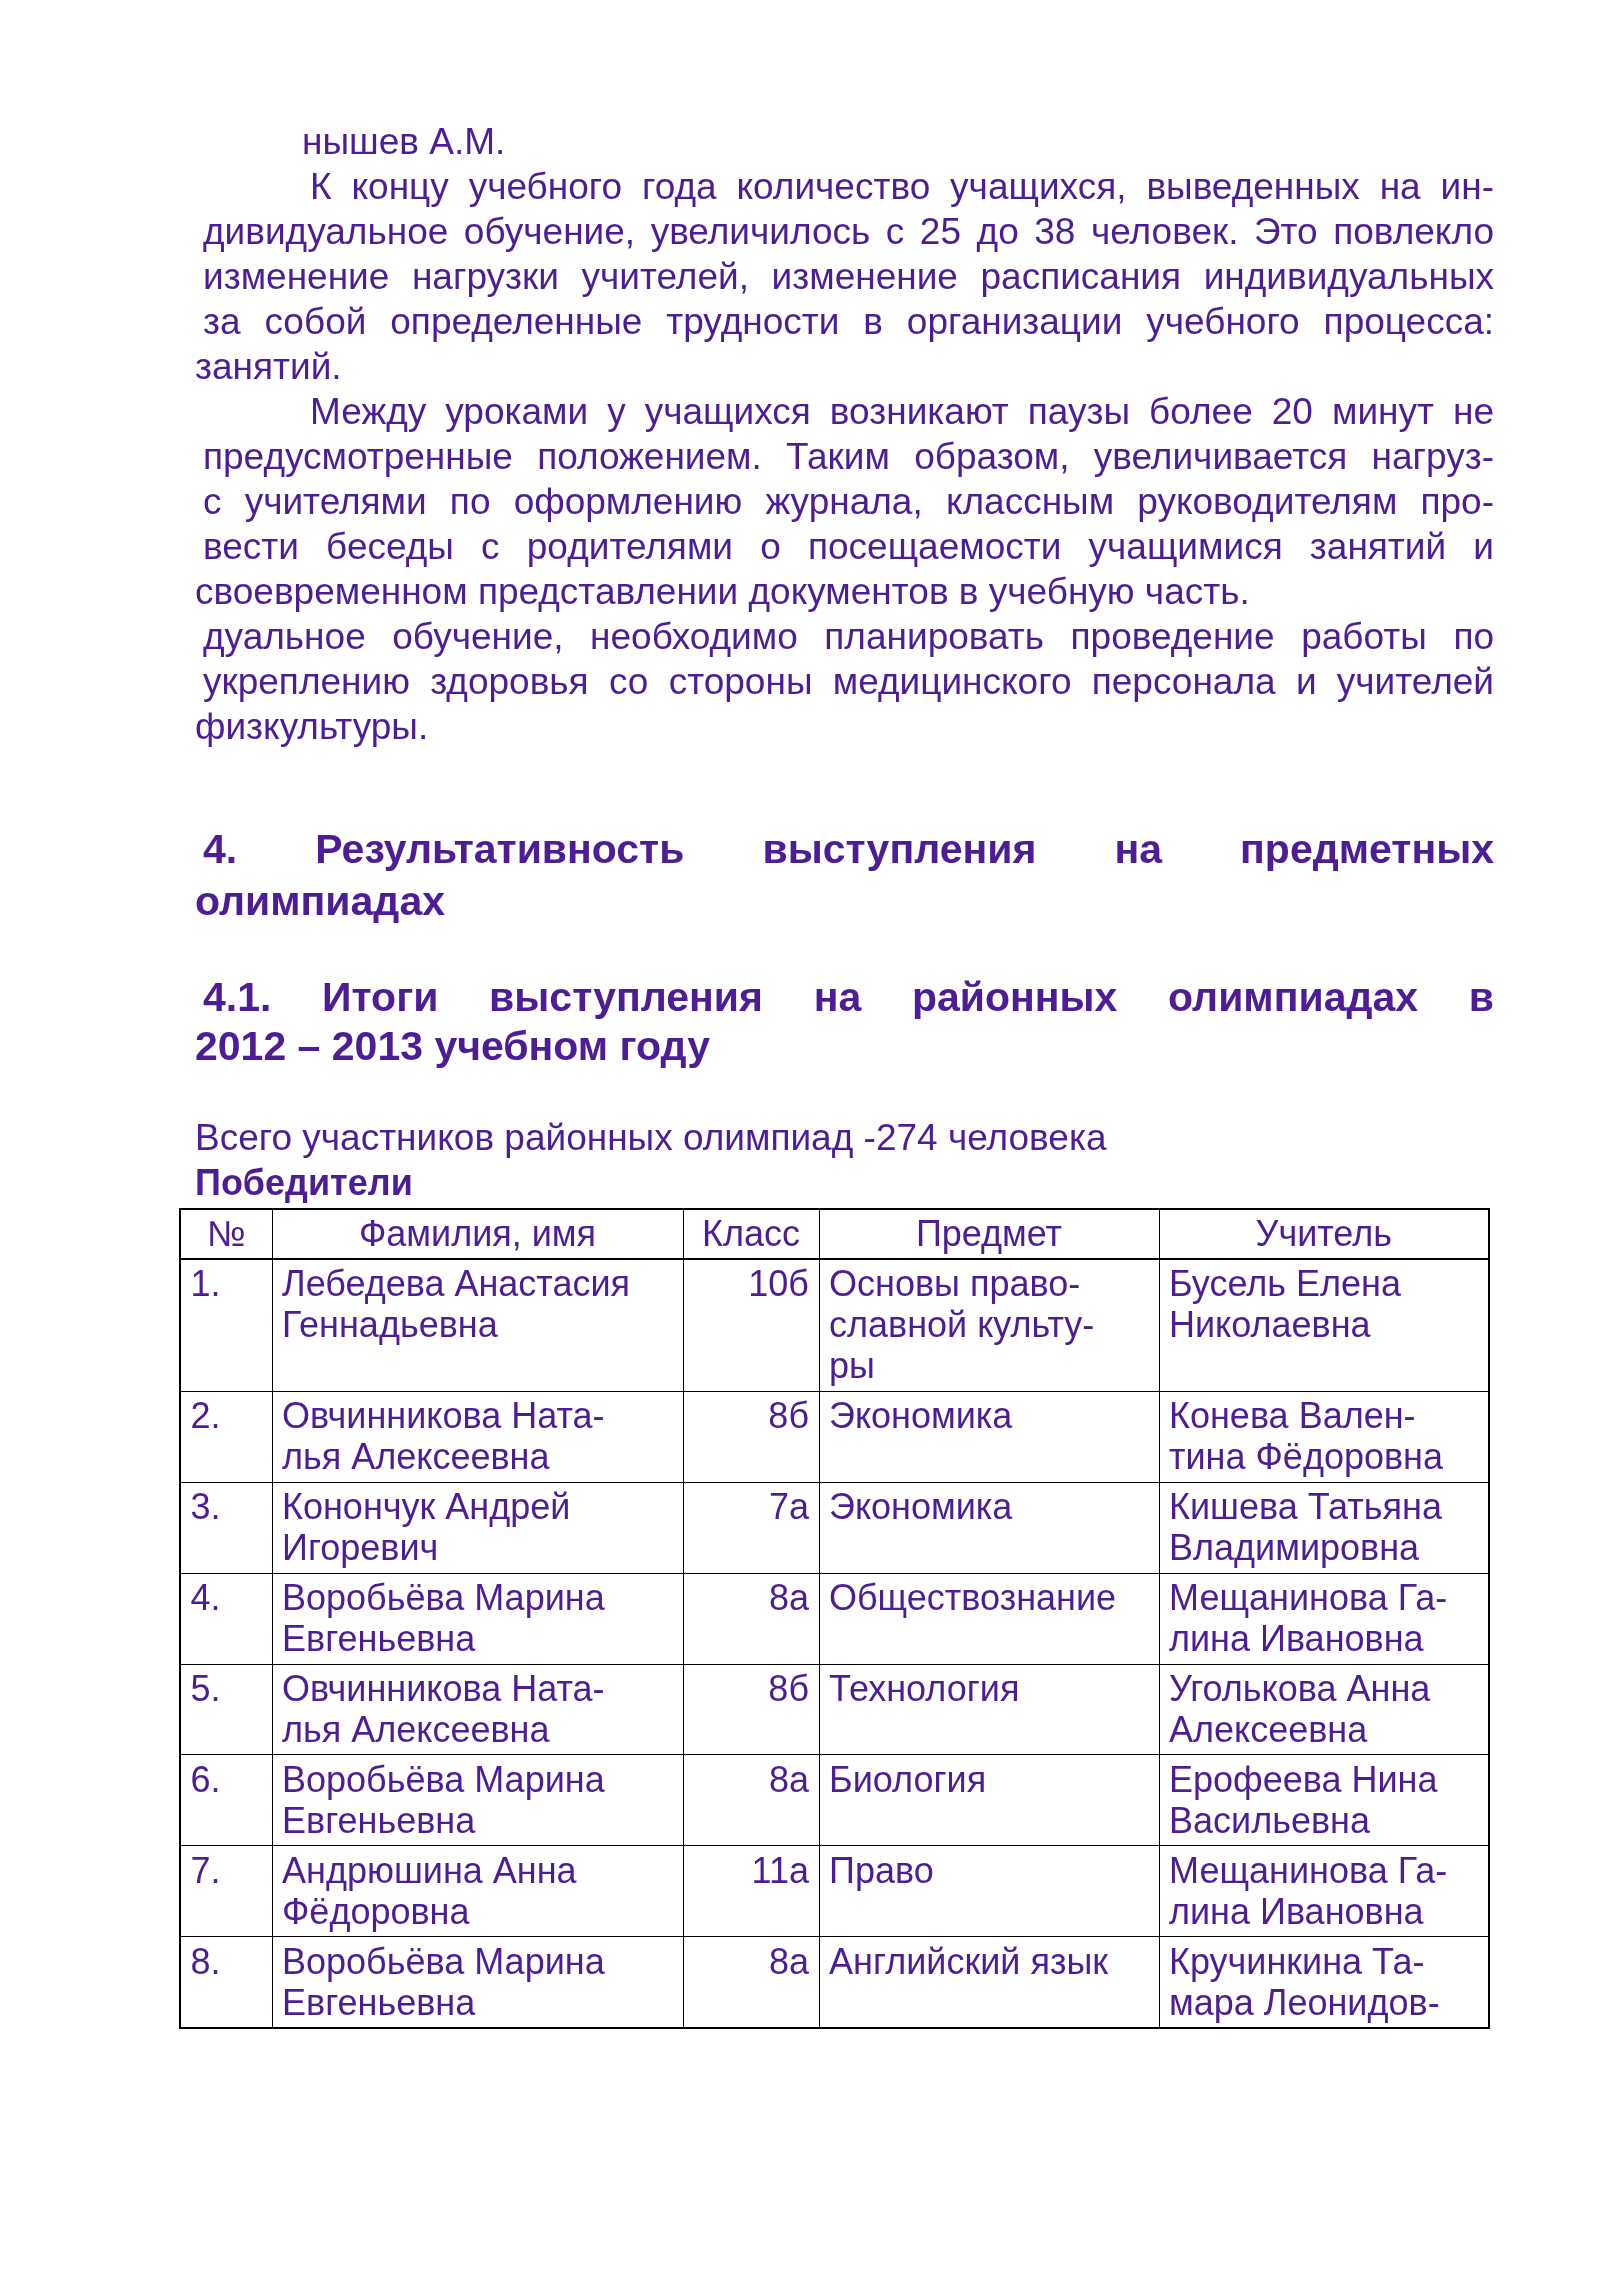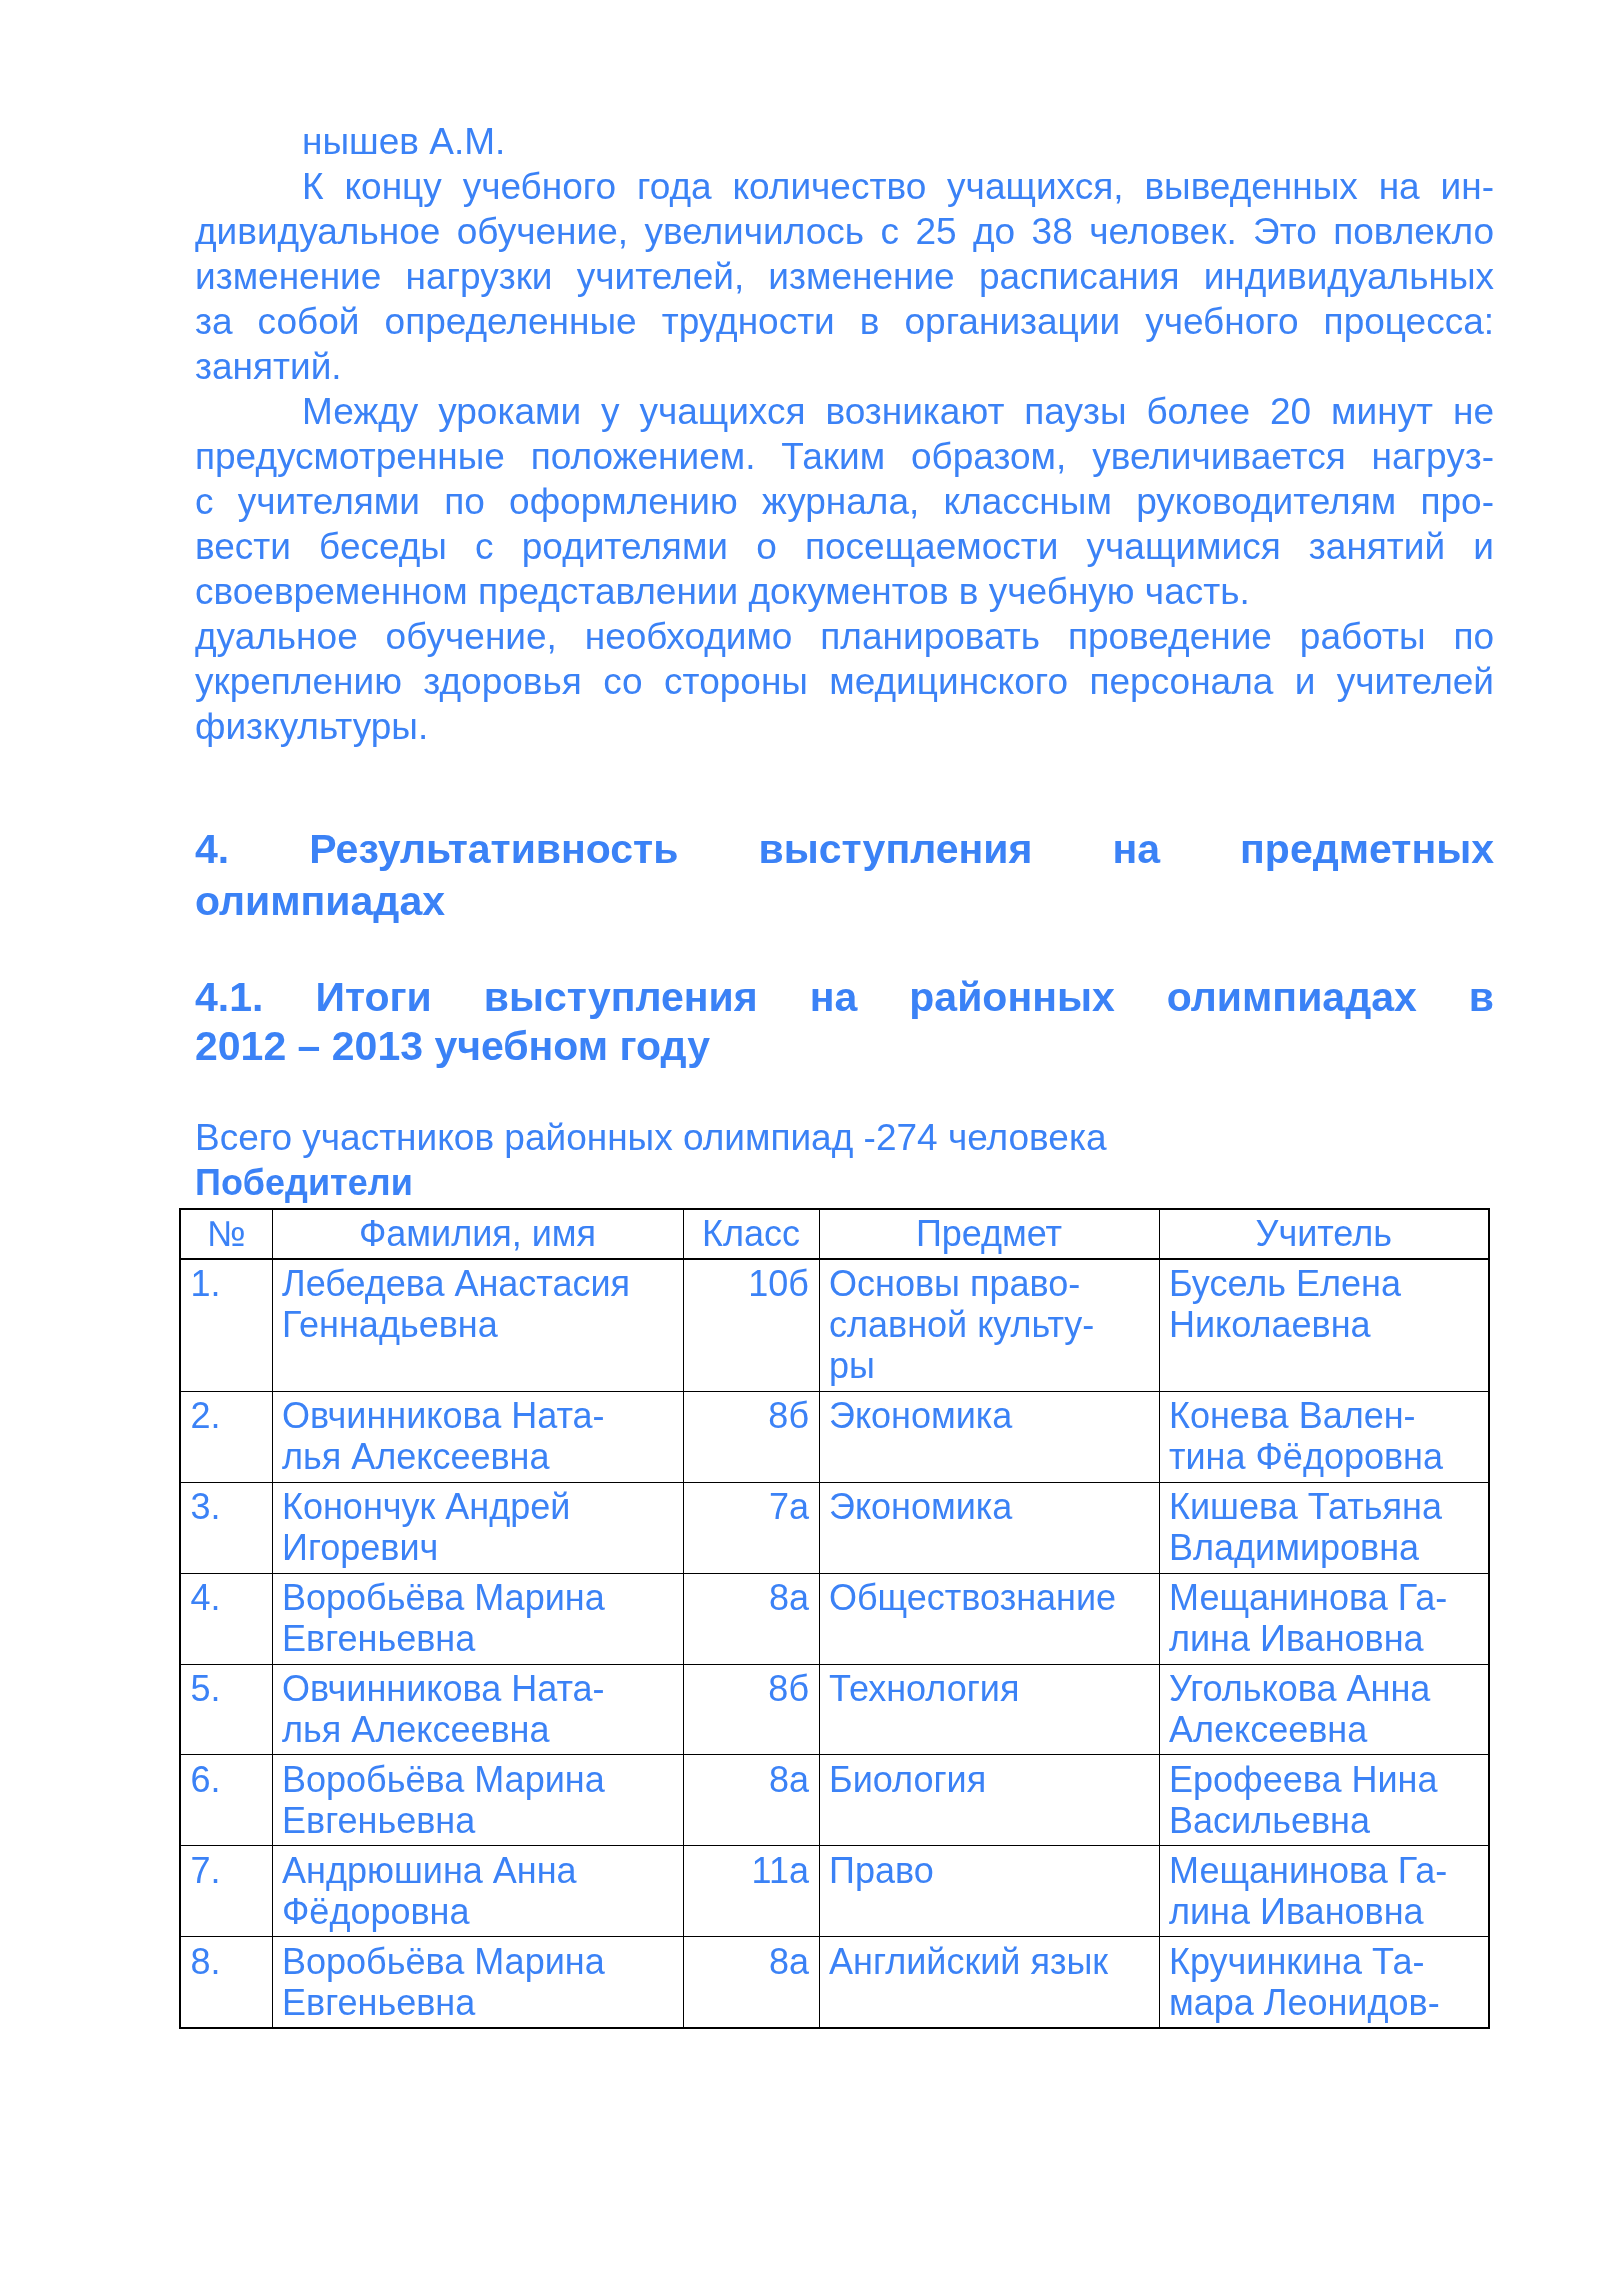--- a/index.html
+++ b/index.html
@@ -3,33 +3,33 @@
 <meta charset="utf-8">
 <style>
   html, body { margin: 0; padding: 0; }
   body { background: #888; }
   .page {
     position: relative;
     width: 1623px;
     height: 2295px;
     margin: 0 auto;
     background: #ffffff;
-    color: #3b82f6;
+    color: #4c1d95;
     font-family: "Liberation Sans", "DejaVu Sans", sans-serif;
     overflow: hidden;
   }
   .textblock {
     position: absolute;
     left: 195px;
     top: 119px;
     width: 1299px;
   }
   .bodytext { font-size: 37px; line-height: 45px; }
   .line { min-height: 45px; }
-  .jline { text-align: justify; text-align-last: justify; }
+  .jline { text-align: justify; text-align-last: justify; margin-left: 8px; }
   .lline { text-align: left; }
   .ind { text-indent: 107px; }
   .h4 {
     margin-top: 74px;
     font-weight: bold;
     font-size: 41px;
     line-height: 52px;
   }
   .h41 {
     margin-top: 46px;

